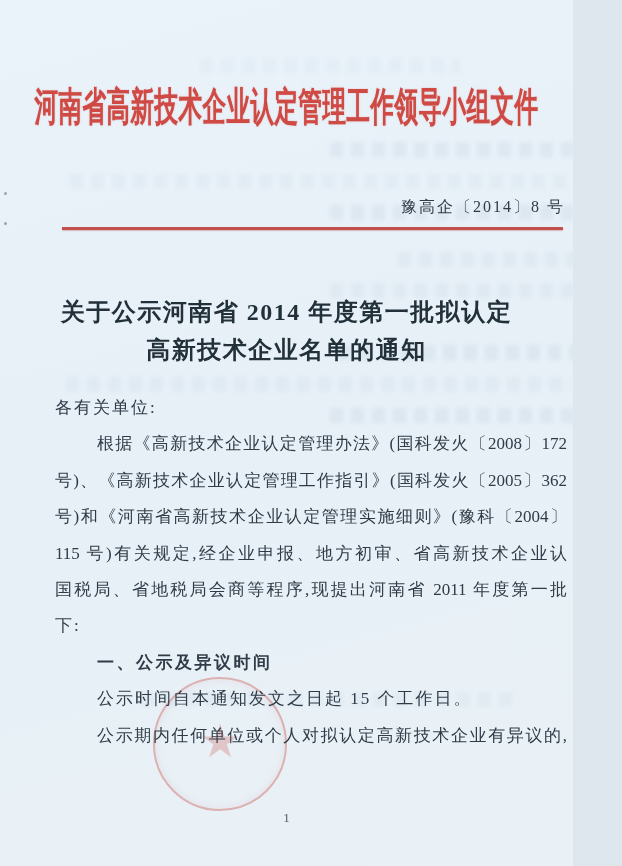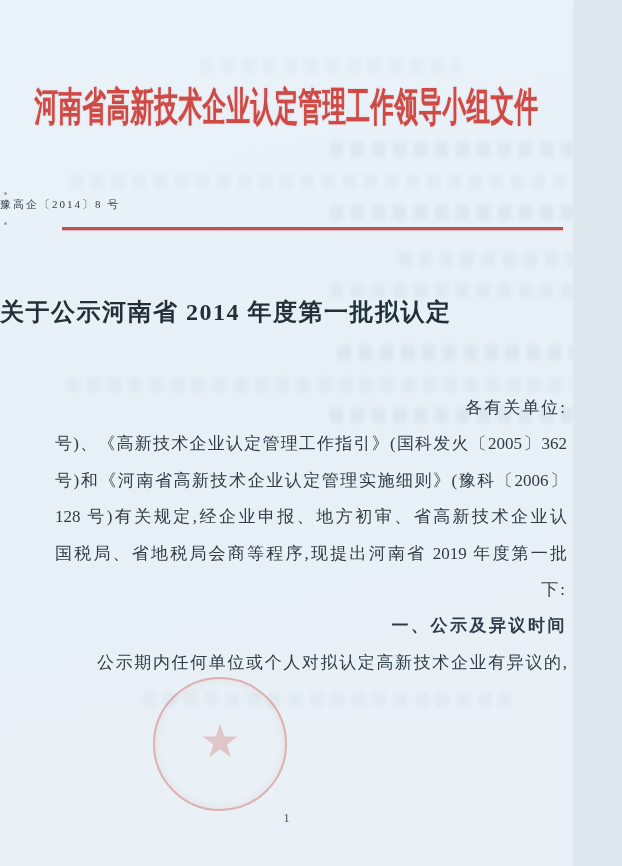--- a/index.html
+++ b/index.html
@@ -42,37 +42,37 @@
   .d2{left:4px;top:222px;}
 
   .header-title{
     position:absolute;left:0;right:0;top:80px;text-align:center;
     font-size:23.5px;font-weight:bold;color:var(--header-red);
     letter-spacing:0.5px;white-space:nowrap;
     transform:scaleY(1.68);transform-origin:top center;
     text-shadow:0 0 1px rgba(207,74,68,.55);
   }
   .doc-number{
-    position:absolute;left:0;right:16px;top:197px;text-align:left;
-    font-size:11px;color:var(--ink);letter-spacing:2px;
+    position:absolute;left:0;right:8px;top:197px;text-align:right;
+    font-size:16px;color:var(--ink);letter-spacing:2px;
   }
   .red-rule{
     position:absolute;left:62px;top:227px;width:501px;height:3px;
     background:var(--rule-red);box-shadow:0 1px 1px rgba(196,80,78,.35);
   }
   .doc-title{
-    position:absolute;left:0;right:0;top:293px;
+    position:absolute;left:0;right:0;top:293px;text-align:center;
     font-size:24px;font-weight:bold;color:var(--title-ink);
     letter-spacing:1.5px;line-height:38px;
   }
   .doc-body{
     position:absolute;left:55px;top:390px;width:512px;
     font-size:17px;color:var(--ink);line-height:36.4px;
   }
-  .line{white-space:nowrap;letter-spacing:2px;text-align:right;}
+  .line{white-space:nowrap;letter-spacing:2px;}
   .line.justify{white-space:normal;letter-spacing:0;text-align:justify;text-align-last:justify;}
   .line.indent{padding-left:42px;}
   .line.hei{font-family:Liberation Serif, serif;font-weight:bold;letter-spacing:2.5px;}
 
   .stamp{
     position:absolute;left:153px;top:677px;width:130px;height:130px;
     border:2.5px solid var(--stamp-red);border-radius:50%;
     filter:blur(0.6px);z-index:1;
     box-shadow:inset 0 0 10px rgba(201,74,68,.10);
   }
@@ -107,32 +107,35 @@
   <div class="scan-dot d2"></div>
 
   <div class="header-title">河南省高新技术企业认定管理工作领导小组文件</div>
 
   <div class="doc-number">豫高企〔2014〕8 号</div>
 
   <div class="red-rule"></div>
 
   <div class="doc-title">
     <div>关于公示河南省 2014 年度第一批拟认定</div>
+    <div>高新技术企业名单的通知</div>
   </div>
 
   <div class="stamp">
     <span class="star">★</span>
   </div>
 
   <div class="doc-body" id="doc-body">
       <div class="line">各有关单位:</div>
+      <div class="line indent justify">根据《高新技术企业认定管理办法》(国科发火〔2008〕172</div>
       <div class="line justify">号)、《高新技术企业认定管理工作指引》(国科发火〔2005〕362</div>
-      <div class="line justify">号)和《河南省高新技术企业认定管理实施细则》(豫科〔2006〕</div>
-      <div class="line justify">128 号)有关规定,经企业申报、地方初审、省高新技术企业认</div>
-      <div class="line justify">国税局、省地税局会商等程序,现提出河南省 2019 年度第一批</div>
+      <div class="line justify">号)和《河南省高新技术企业认定管理实施细则》(豫科〔2004〕</div>
+      <div class="line justify">115 号)有关规定,经企业申报、地方初审、省高新技术企业认</div>
+      <div class="line justify">国税局、省地税局会商等程序,现提出河南省 2011 年度第一批</div>
       <div class="line">下:</div>
       <div class="line indent hei">一、公示及异议时间</div>
+      <div class="line indent">公示时间自本通知发文之日起 15 个工作日。</div>
       <div class="line indent justify">公示期内任何单位或个人对拟认定高新技术企业有异议的,</div>
     </div>
 
   <div class="page-number">1</div>
 
 </div>
 
 </body></html>

